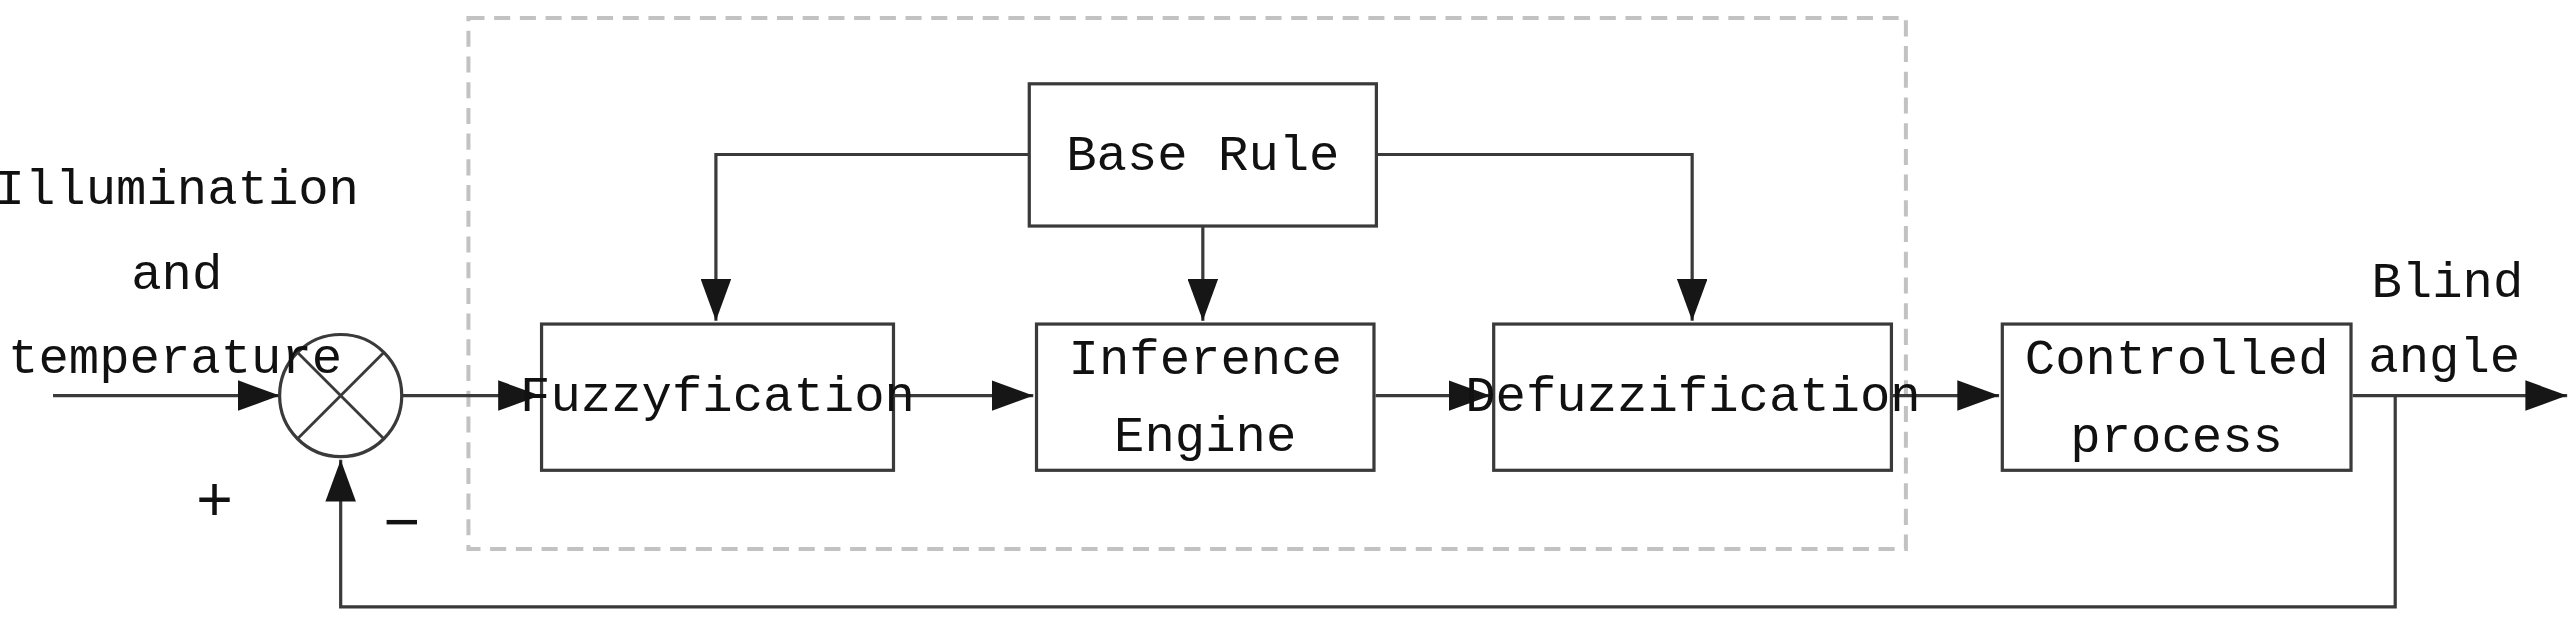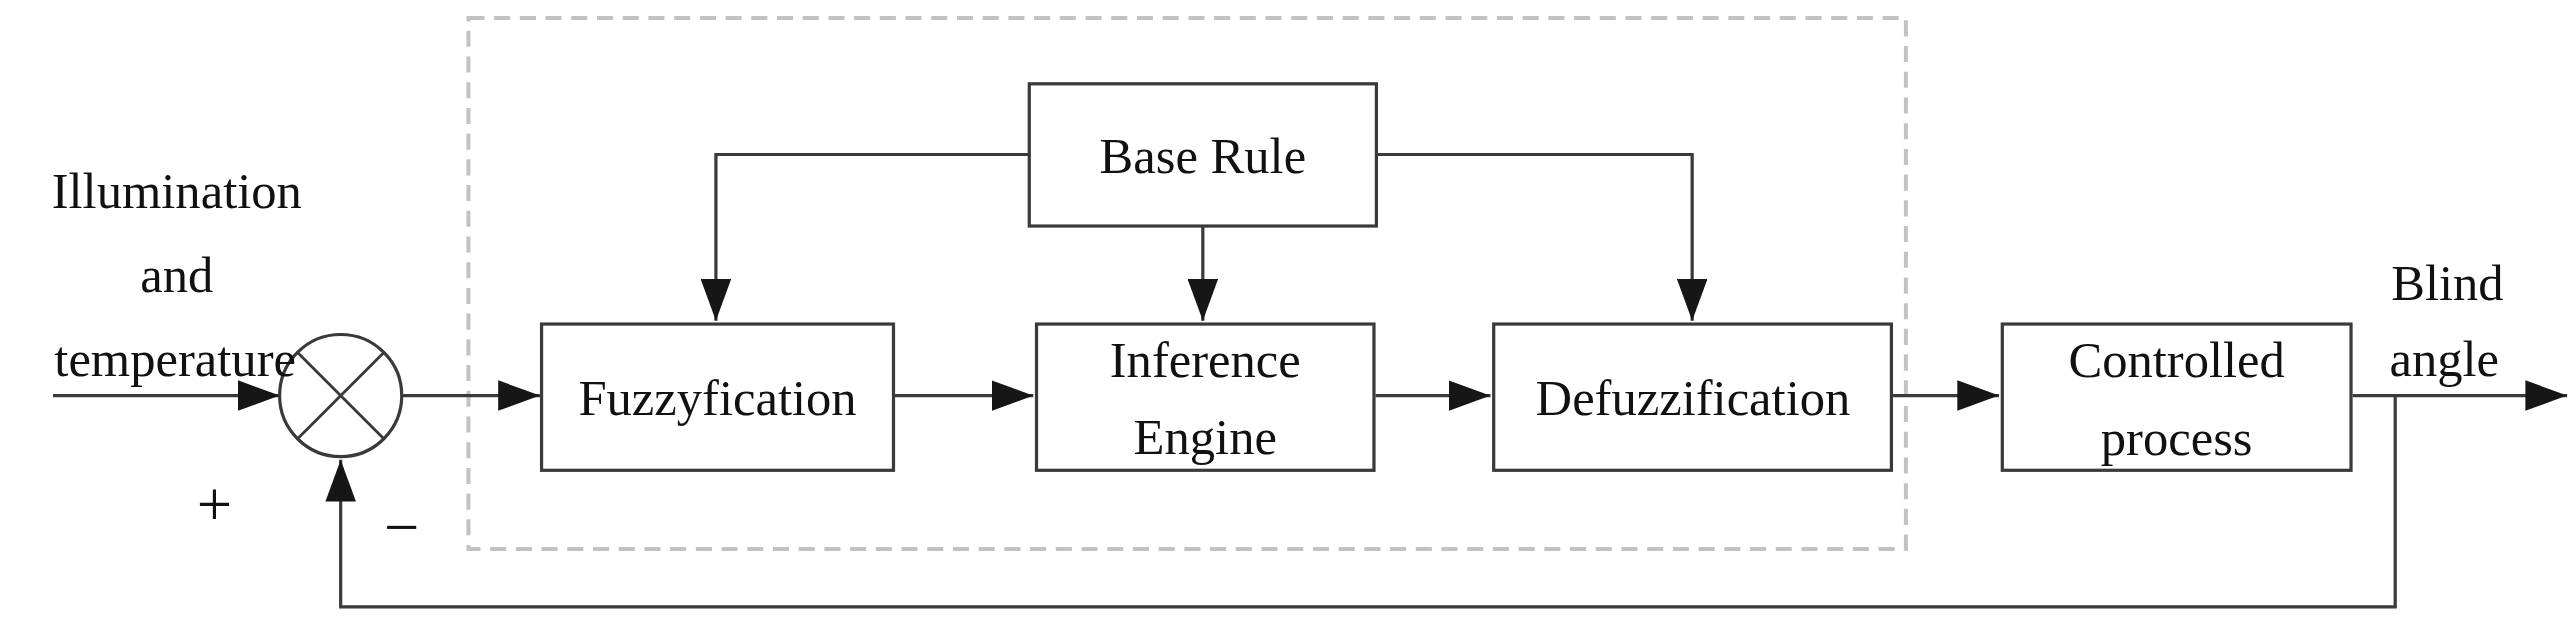--- a/index.html
+++ b/index.html
@@ -5,21 +5,21 @@
   html, body {
     margin: 0;
     padding: 0;
     background: #ffffff;
   }
   .stage {
     position: relative;
     width: 2160px;
     height: 624px;
     background: var(--bg, #ffffff);
-    font-family: Liberation Serif, serif;
+    font-family: Liberation Mono, monospace;
   }
   svg { display: block; }
   .box {
     fill: #ffffff;
     stroke: var(--line, #3a3a3a);
     stroke-width: 4;
   }
   .wire {
     fill: none;
     stroke: var(--line, #3a3a3a);

